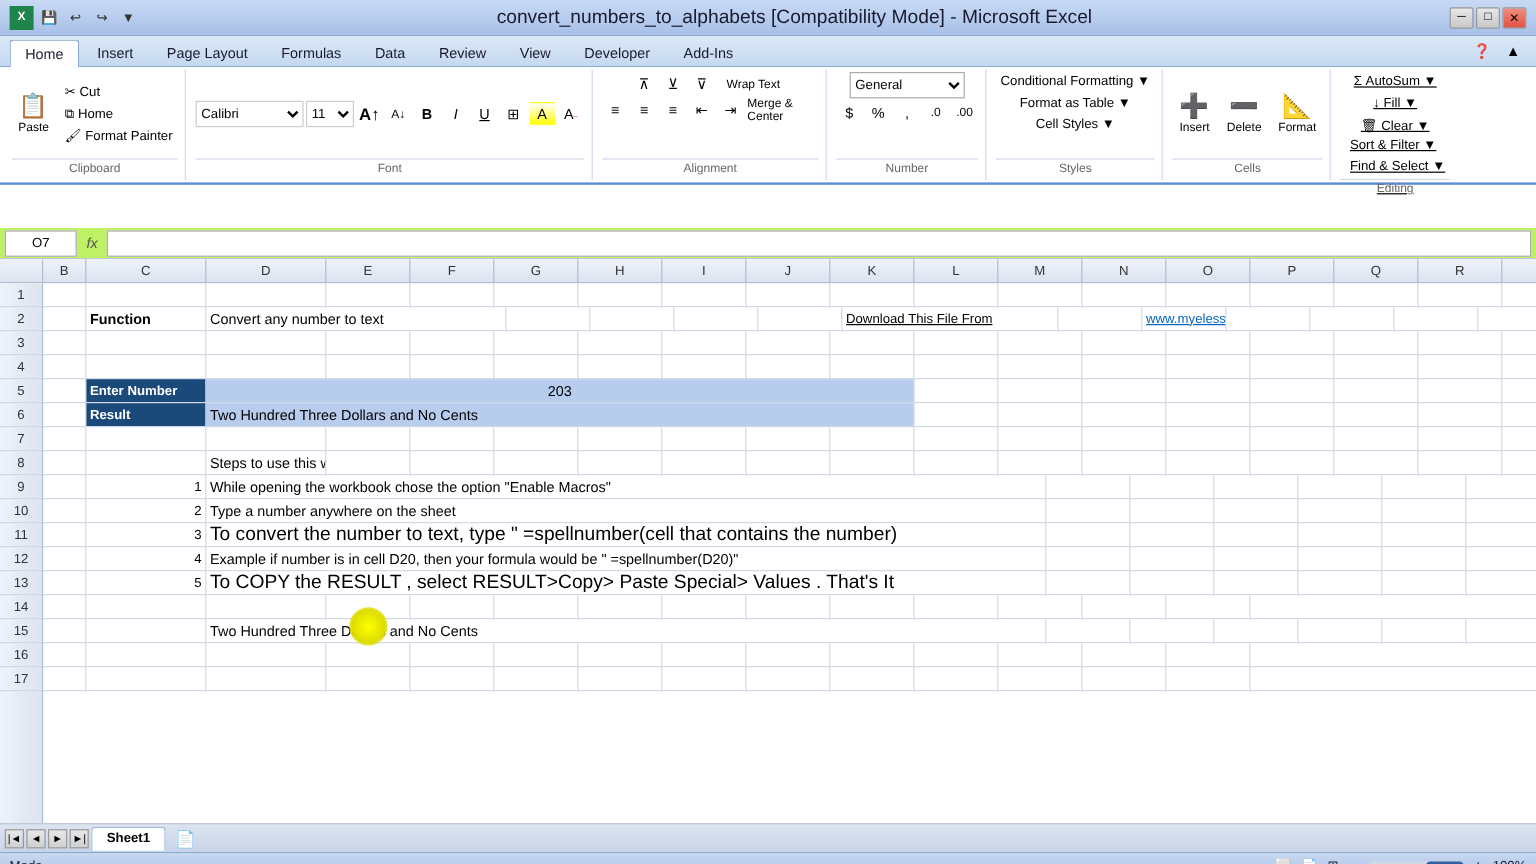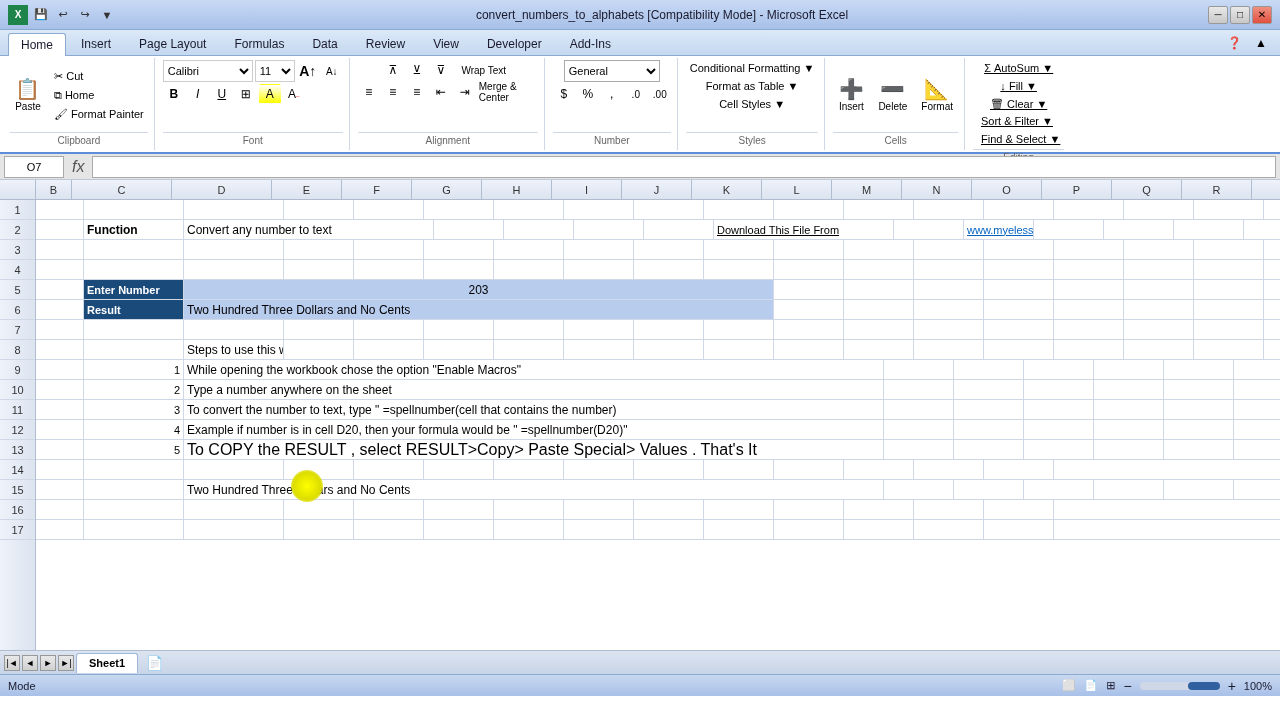--- a/index.html
+++ b/index.html
@@ -9,21 +9,21 @@
     #title-bar {
       height: 30px;
       background: linear-gradient(to bottom, #c8daf5, #a8c0e8);
       display: flex;
       align-items: center;
       justify-content: space-between;
       padding: 0 8px;
       border-bottom: 1px solid #8aaad0;
     }
     #title-bar .title-left { display: flex; align-items: center; gap: 4px; }
-    #title-bar .title-text { font-size: 12px; color: #1a1a2e; flex: 1; text-align: center; }
+    #title-bar .title-text { font-size: 16px; color: #1a1a2e; flex: 1; text-align: center; }
     #title-bar .title-controls { display: flex; gap: 2px; }
     .title-btn { width: 20px; height: 18px; border: 1px solid #999; background: linear-gradient(to bottom, #e8e8e8, #c8c8c8); font-size: 10px; cursor: pointer; display: flex; align-items: center; justify-content: center; border-radius: 2px; }
     .title-btn.close { background: linear-gradient(to bottom, #f09080, #e05040); }
     .title-logo { width: 20px; height: 20px; background: #1e8449; display: flex; align-items: center; justify-content: center; color: white; font-size: 10px; font-weight: bold; }
     .qa-btn { width: 18px; height: 18px; border: none; background: transparent; cursor: pointer; display: flex; align-items: center; justify-content: center; font-size: 11px; color: #333; }
 
     
     #ribbon-tabs {
       height: 26px;
       background: linear-gradient(to bottom, #dce9f8, #c4d8f0);
@@ -125,43 +125,44 @@
       font-size: 12px;
       border-radius: 2px;
     }
     .rb-icon-btn.bold { font-weight: bold; }
     .rb-icon-btn.italic { font-style: italic; }
     .rb-icon-btn.underline { text-decoration: underline; }
 
     
     #formula-bar {
       height: 26px;
-      background: #e5e5e5;
+      background: #bef264;
       border-bottom: 1px solid #c0c8d8;
       display: flex;
       align-items: center;
       padding: 0 4px;
       gap: 4px;
+      margin-top: 36px;
     }
     #cell-ref {
       width: 60px;
       height: 22px;
       border: 1px solid #aaa;
       font-size: 11px;
       text-align: center;
       padding: 0 4px;
     }
     #formula-input {
       flex: 1;
       height: 22px;
       border: 1px solid #aaa;
       font-size: 11px;
       padding: 0 6px;
     }
-    .fx-label { font-size: 16px; color: #555; padding: 0 4px; font-style: italic; }
+    .fx-label { font-size: 12px; color: #555; padding: 0 4px; font-style: italic; }
 
     
     #spreadsheet {
       display: flex;
       flex-direction: column;
       height: calc(720px - 30px - 24px - 26px - 98px - 26px - 24px - 22px);
       overflow: hidden;
     }
 
     
@@ -211,21 +212,20 @@
     }
     #grid {
       flex: 1;
       overflow: hidden;
       position: relative;
     }
     .grid-row {
       display: flex;
       height: 20px;
       border-bottom: 1px solid #d0d8e8;
-      padding-left: 12px;
     }
     .grid-cell {
       border-right: 1px solid #d0d8e8;
       font-size: 11px;
       padding: 0 3px;
       display: flex;
       align-items: center;
       white-space: nowrap;
       overflow: hidden;
       flex-shrink: 0;
@@ -375,21 +375,21 @@
       <div style="display:flex; flex-direction:column; gap:2px;">
         <div class="rb-small-btn">✂ <span>Cut</span></div>
         <div class="rb-small-btn">⧉ <span>Home</span></div>
         <div class="rb-small-btn">🖌 <span>Format Painter</span></div>
       </div>
     </div>
     <div class="ribbon-group-label">Clipboard</div>
   </div>
 
   <div class="ribbon-group">
-    <div class="ribbon-group-content" style="flex-direction:column; align-items:flex-start; gap:2px;">
+    <div class="ribbon-group-content" style="flex-direction:row; align-items:center; gap:2px;">
       <div style="display:flex; align-items:center; gap:2px;">
         <select class="font-select">
           <option>Calibri</option>
         </select>
         <select class="font-size-select">
           <option>11</option>
         </select>
         <div class="rb-icon-btn" style="font-size:14px; font-weight:bold;">A↑</div>
         <div class="rb-icon-btn" style="font-size:10px;">A↓</div>
       </div>
@@ -717,21 +717,21 @@
         <div class="grid-cell cw-m"></div>
         <div class="grid-cell cw-n"></div>
         <div class="grid-cell cw-o"></div>
       </div>
 
       <div class="grid-row">
         <div class="grid-cell cw-b"></div>
         <div class="grid-cell cw-c" style="justify-content:flex-end;">
             <span>3</span>
           </div>
-        <div class="grid-cell cw-d" style="width:700px; font-size:12px;text-align:right;">To convert the number to text, type " =spellnumber(cell that contains the number)</div>
+        <div class="grid-cell cw-d" style="width:700px; font-size:16px;text-align:right;">To convert the number to text, type " =spellnumber(cell that contains the number)</div>
         <div class="grid-cell cw-k"></div>
         <div class="grid-cell cw-l"></div>
         <div class="grid-cell cw-m"></div>
         <div class="grid-cell cw-n"></div>
         <div class="grid-cell cw-o"></div>
       </div>
 
       <div class="grid-row">
         <div class="grid-cell cw-b"></div>
         <div class="grid-cell cw-c" style="justify-content:flex-end;">

